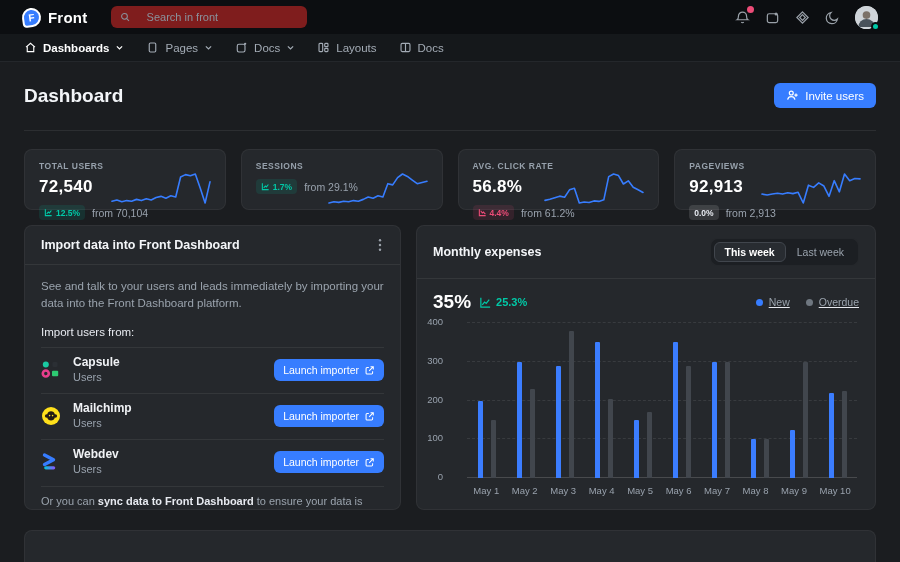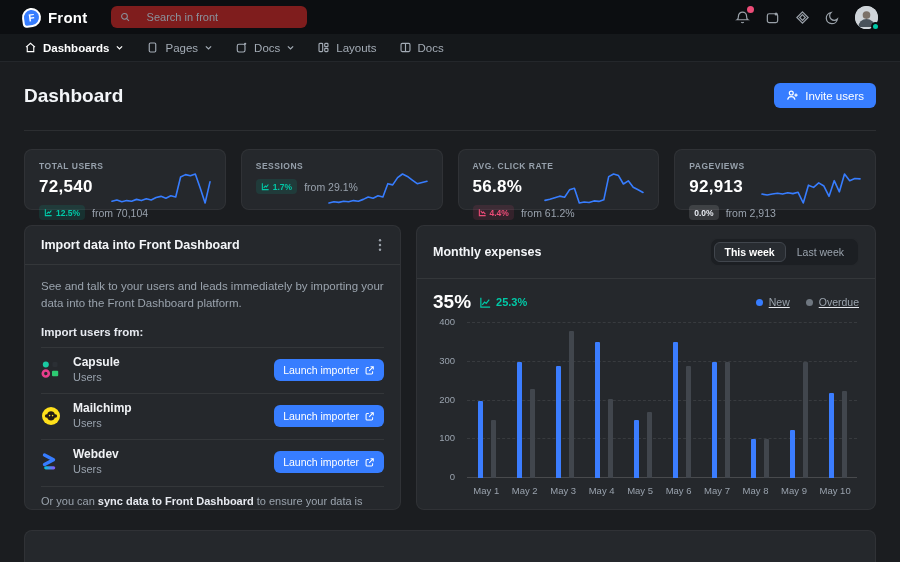--- a/index.html
+++ b/index.html
@@ -102,21 +102,21 @@
   .expenses-card { flex:1; height:285px; overflow:hidden; }
   .card-header {
     display:flex; align-items:center; justify-content:space-between;
     padding:12px 16px; border-bottom:1px solid rgba(255,255,255,.07);
   }
   .card-title { font-size:12.5px; font-weight:bold; color:#f3f5f8; }
   .kebab { color:#9aa1a9; cursor:pointer; padding:0 2px; }
 
   .import-body { padding:13px 16px 0; }
   .import-desc { font-size:11.5px; line-height:1.5; color:#9aa3ad; }
-  .import-subtitle { margin-top:13px; font-size:11.5px; font-weight:bold; color:#e7eaf0; }
+  .import-subtitle { margin-top:13px; font-size:11.5px; font-weight:normal; color:#e7eaf0; }
   .import-rows { margin-top:9px; }
   .import-row {
     display:flex; align-items:center; gap:12px;
     padding:8.5px 0; border-top:1px solid rgba(255,255,255,.07);
   }
   .import-name { font-size:12px; font-weight:bold; color:#f0f2f5; line-height:13px; }
   .import-sub { font-size:11px; color:#99a2ad; line-height:13px; margin-top:2px; }
   .btn-launch {
     margin-left:auto; background:#377dff; color:#fff; border:none; border-radius:6px;
     padding:5px 9px; font-size:10.5px; font-family:"Liberation Sans", sans-serif;
@@ -145,21 +145,21 @@
   .exp-change { display:flex; align-items:center; gap:4px; margin-left:8px; color:#00c9a7; font-size:11px; font-weight:bold; }
   .legend { margin-left:auto; display:flex; align-items:center; gap:16px;text-decoration:underline; }
   .legend-item { display:flex; align-items:center; gap:6px; font-size:10.5px; color:#9aa3ad; cursor:pointer; }
   .legend-dot { width:7px; height:7px; border-radius:50%; }
 
   .chart-wrap { margin-top:10px; position:relative; }
   .chart-area { margin-left:34px; margin-right:2px; position:relative; height:155px; }
   .gridline { position:absolute; left:0; right:0; border-top:1px dashed rgba(255,255,255,.09); }
   .gridline.zero { border-top:1px solid rgba(255,255,255,.16); }
   .y-labels { position:absolute; left:0; top:0; width:26px; height:155px; }
-  .ytick { position:absolute; right:4px; font-size:9.5px; color:#99a2ad; }
+  .ytick { position:absolute; right:16px; font-size:9.5px; color:#99a2ad; }
   .bars { position:absolute; left:0; right:0; top:0; bottom:0; display:flex; justify-content:space-around; align-items:flex-end; }
   .bar-group { display:flex; align-items:flex-end; gap:8px; height:100%; }
   .bar { width:5px; border-radius:1px 1px 0 0; }
   .x-labels { margin-left:34px; margin-right:2px; display:flex; justify-content:space-around; margin-top:7px; }
   .xtick { font-size:9.5px; color:#99a2ad; }
 
   
   .bottom-card { margin-top:20px; height:50px; }
 </style>
 </head>

